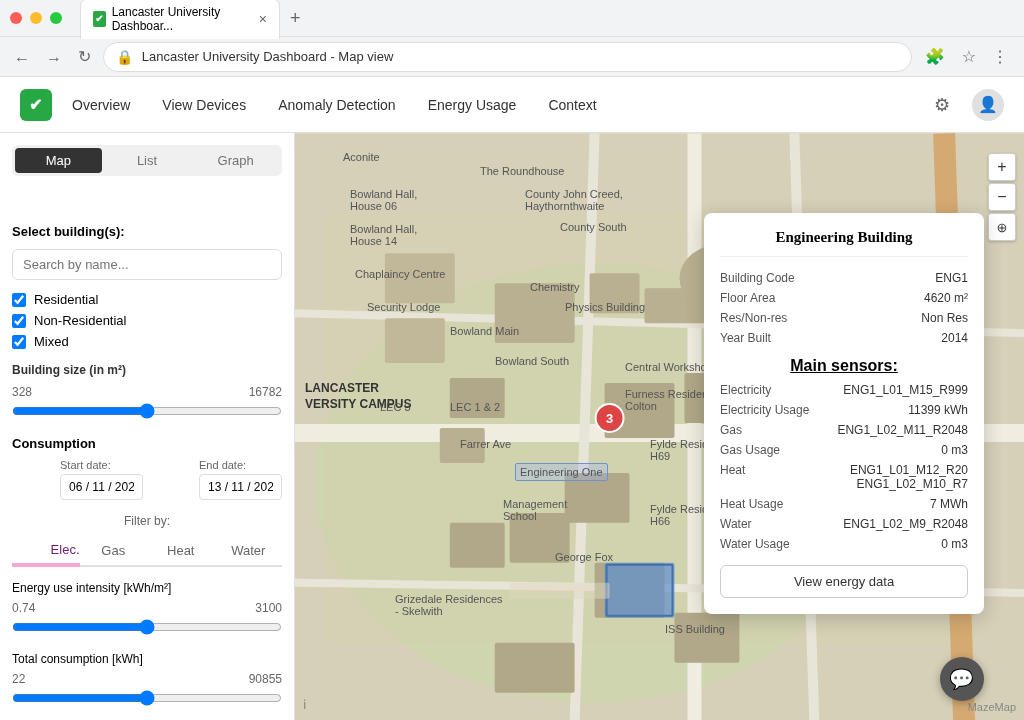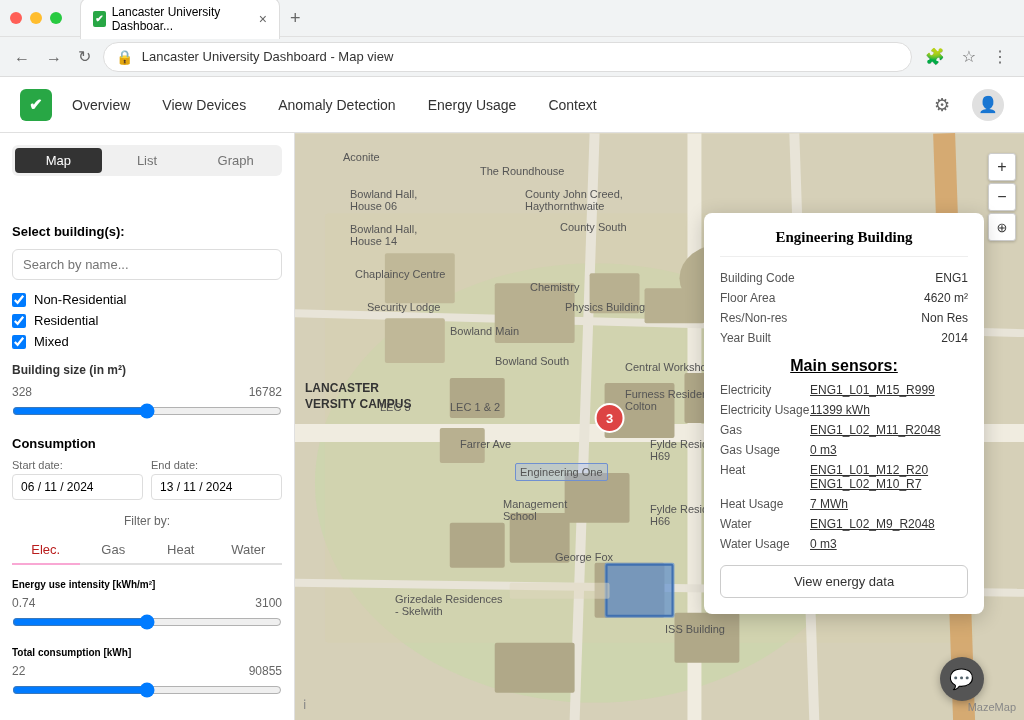--- a/index.html
+++ b/index.html
@@ -46,45 +46,45 @@
     .search-input { width: 100%; padding: 7px 10px; border: 1px solid #ddd; border-radius: 6px; font-size: 13px; margin-bottom: 12px; }
     .checkbox-group { display: flex; flex-direction: column; gap: 6px; margin-bottom: 14px; }
     .checkbox-item { display: flex; align-items: center; gap: 8px; font-size: 13px; }
     .checkbox-item input[type="checkbox"] { accent-color: #007bff; width: 14px; height: 14px; }
     .filter-section { margin-bottom: 14px; }
     .filter-label { font-size: 12px; font-weight: 600; color: #333; margin-bottom: 8px; }
     .range-row { display: flex; justify-content: space-between; font-size: 12px; color: #666; margin-bottom: 4px; gap: 37px; }
     .range-input { width: 100%; accent-color: #007bff; }
     .section-title { font-weight: 600; font-size: 13px; margin-bottom: 8px; }
     .date-row { display: flex; justify-content: space-between; gap: 8px; margin-bottom: 14px; }
-    .date-field { flex: 1; }
+    .date-field { flex: 1; margin-left: 48px; }
     .date-field label { font-size: 11px; color: #666; display: block; margin-bottom: 3px; }
     .date-input { width: 100%; padding: 5px 8px; border: 1px solid #ddd; border-radius: 4px; font-size: 12px; }
     .filter-by-label { font-size: 12px; color: #666; margin-bottom: 8px; text-align: center; }
     .filter-tabs { display: flex; border-bottom: 2px solid #e0e0e0; margin-bottom: 14px; }
     .filter-tab { flex: 1; padding: 6px 0; text-align: center; border: none; background: none; cursor: pointer; font-size: 13px; color: #666; }
-    .filter-tab.active { color: #b91c1c; border-bottom: 2px solid #f9a8d4; margin-bottom: -2px; }
-    .intensity-label { font-size: 10px; font-weight: 700; margin-bottom: 6px; }
+    .filter-tab.active { color: #701a75; border-bottom: 4px solid #f9a8d4; margin-bottom: -2px; text-align: right; }
+    .intensity-label { font-size: 12px; font-weight: 400; margin-bottom: 6px; }
 
     
     .map-area { flex: 1; position: relative; background: #e8e0d0; overflow: hidden; }
 
     
     .map-svg { position: absolute; top: 0; left: 0; width: 100%; height: 100%; }
 
     
     .info-popup { position: absolute; top: 80px; right: 40px; width: 280px; background: white; border-radius: 8px; box-shadow: 0 4px 20px rgba(0,0,0,0.2); padding: 16px; z-index: 10; }
     .popup-title { font-size: 15px; font-weight: 600; text-align: center; margin-bottom: 14px; border-bottom: 1px solid #eee; padding-bottom: 10px; font-family: Liberation Serif, serif; }
     .popup-row { display: flex; justify-content: space-between; margin-bottom: 6px; font-size: 12px; }
     .popup-row-label { color: #555; font-weight: 500; }
     .popup-row-value { color: #333; font-weight: 400; text-align: right; }
     .popup-section-title { font-size: 16px; font-weight: 600; text-align: center; margin: 12px 0 8px; text-decoration: underline; }
     .popup-sensor-row { display: flex; justify-content: space-between; margin-bottom: 6px; font-size: 12px; align-items: flex-start; }
     .popup-sensor-label { color: #555; font-weight: 500; min-width: 90px; }
-    .popup-sensor-value { color: #333; flex: 1; text-decoration: underline; }
+    .popup-sensor-value { color: #333; text-align: right; flex: 1; }
     .view-energy-btn { display: block; width: 100%; margin-top: 14px; padding: 8px; background: white; border: 1px solid #ccc; border-radius: 6px; font-size: 13px; cursor: pointer; text-align: center; color: #333; }
 
     
     .map-zoom-controls { position: absolute; top: 20px; right: 8px; display: flex; flex-direction: column; gap: 2px; z-index: 5; }
     .map-ctrl-btn { width: 28px; height: 28px; background: white; border: 1px solid #ccc; border-radius: 3px; cursor: pointer; font-size: 16px; display: flex; align-items: center; justify-content: center; color: #333; box-shadow: 0 1px 3px rgba(0,0,0,0.2); }
 
     
     .chat-btn { position: absolute; bottom: 20px; right: 40px; width: 44px; height: 44px; background: #555; border-radius: 50%; border: none; cursor: pointer; display: flex; align-items: center; justify-content: center; color: white; font-size: 20px; box-shadow: 0 2px 8px rgba(0,0,0,0.3); z-index: 10; }
 
     
@@ -155,25 +155,25 @@
       <button class="view-btn">List</button>
       <button class="view-btn">Graph</button>
     </div>
 
     <div class="select-label">Select building(s):</div>
     <input class="search-input" type="text" placeholder="Search by name..." style="">
 
     <div class="checkbox-group">
       <label class="checkbox-item">
         <input type="checkbox" checked="" style="">
-        <span>Non-Residential</span>
+        <span>Residential</span>
       </label>
       <label class="checkbox-item">
         <input type="checkbox" checked="" style="">
-        <span>Residential</span>
+        <span>Non-Residential</span>
       </label>
       <label class="checkbox-item">
         <input type="checkbox" checked="" style="">
         <span>Mixed</span>
       </label>
     </div>
 
     <div class="filter-section">
       <div class="filter-label">Building size (in m²)</div>
       <div class="range-row">

